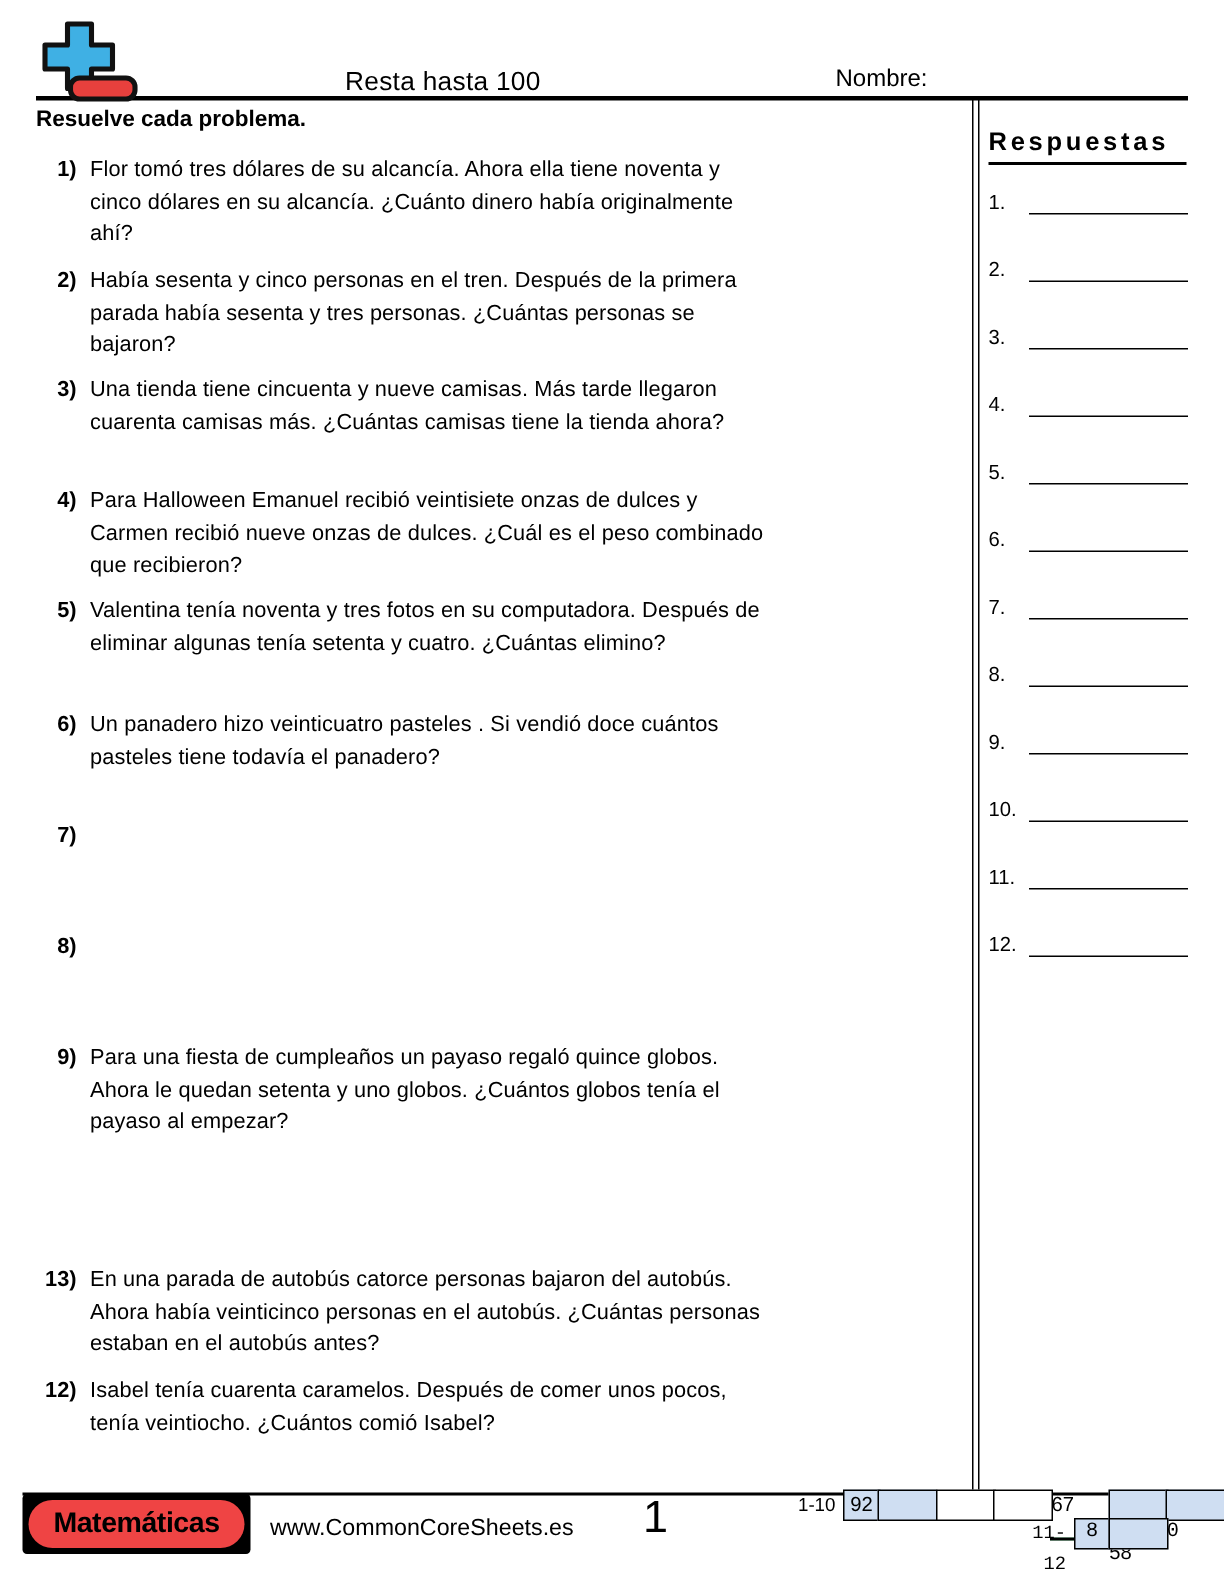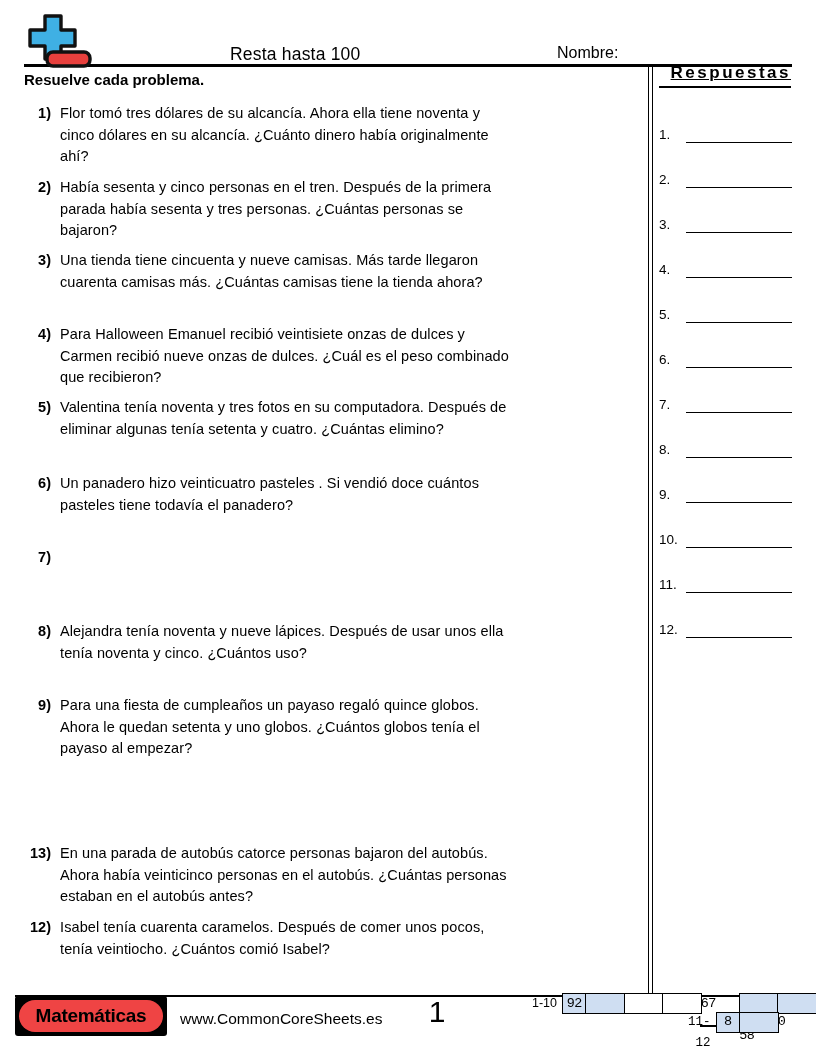--- a/index.html
+++ b/index.html
@@ -84,29 +84,28 @@
     width: 5px;
     height: 931px;
     border-left: 1.7px solid #000;
     border-right: 1.7px solid #000;
   }
 
   
   .answers-title {
     position: absolute;
     left: 659px;
-    top: 63px;
+    top: 85px;
     width: 132px;
-    text-align: right;
+    text-align: left;
     font-size: 17px;
     font-weight: bold;
     letter-spacing: 2.5px;
     border-bottom: 2.2px solid #000;
     padding-bottom: 3px;
-    text-decoration: underline;
   }
   .ans-item {
     position: absolute;
     left: 659px;
     width: 133px;
     height: 18px;
     display: flex;
     align-items: flex-end;
   }
   .ans-num {
@@ -242,21 +241,20 @@
   </div>
   <div class="problem" style="top:473px">
     <div class="pnum">6)</div>
     <div class="ptext">Un panadero hizo veinticuatro pasteles . Si vendió doce cuántos pasteles tiene todavía el panadero?</div>
   </div>
   <div class="problem" style="top:547px">
     <div class="pnum">7)</div>
   </div>
   <div class="problem" style="top:621px">
     <div class="pnum">8)</div>
-    <div class="ptext">Alejandra tenía noventa y nueve lápices. Después de usar unos ella tenía noventa y cinco. ¿Cuántos uso?</div>
   </div>
   <div class="problem" style="top:695px">
     <div class="pnum">9)</div>
     <div class="ptext">Para una fiesta de cumpleaños un payaso regaló quince globos. Ahora le quedan setenta y uno globos. ¿Cuántos globos tenía el payaso al empezar?</div>
   </div>
   <div class="problem" style="top:843px">
     <div class="pnum">13)</div>
     <div class="ptext">En una parada de autobús catorce personas bajaron del autobús. Ahora había veinticinco personas en el autobús. ¿Cuántas personas estaban en el autobús antes?</div>
   </div>
   <div class="problem" style="top:917px">

